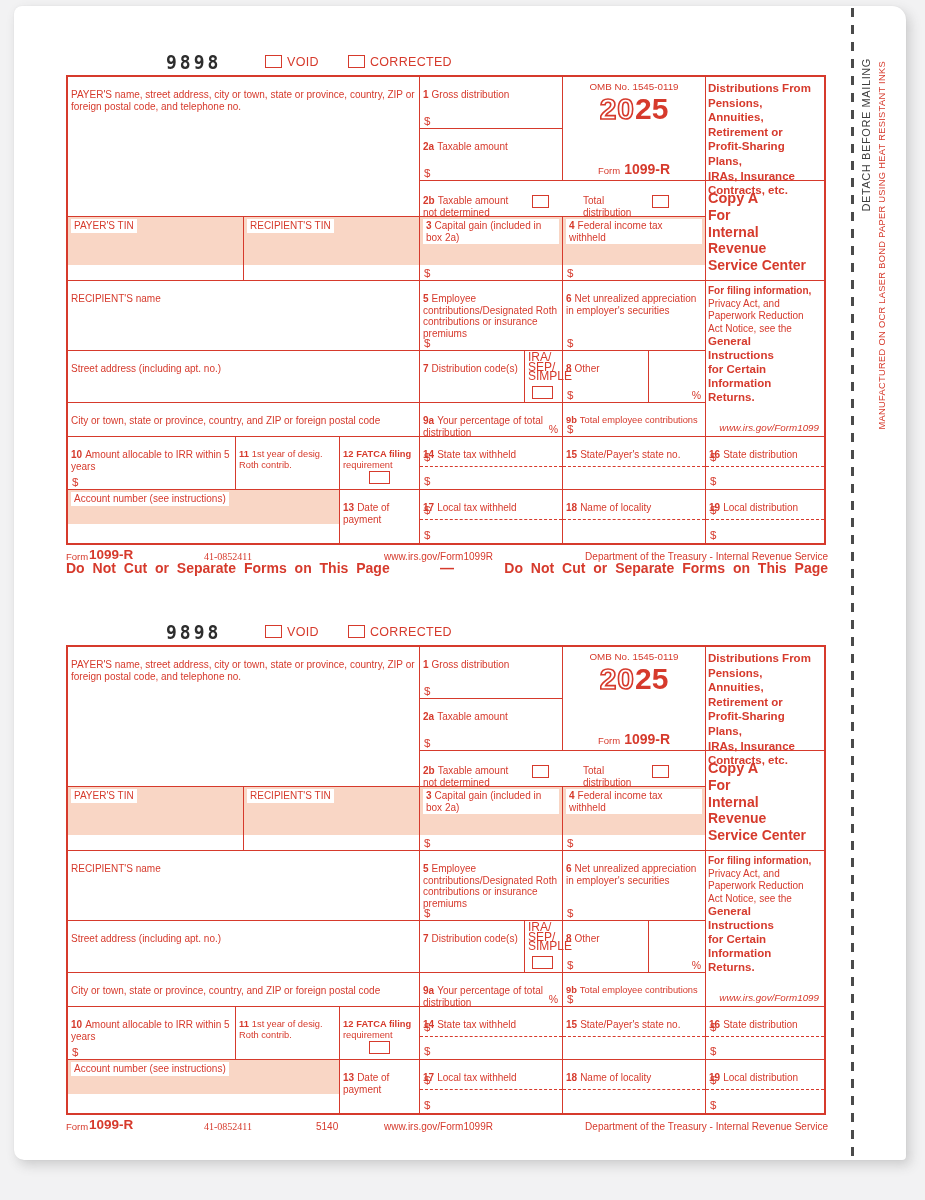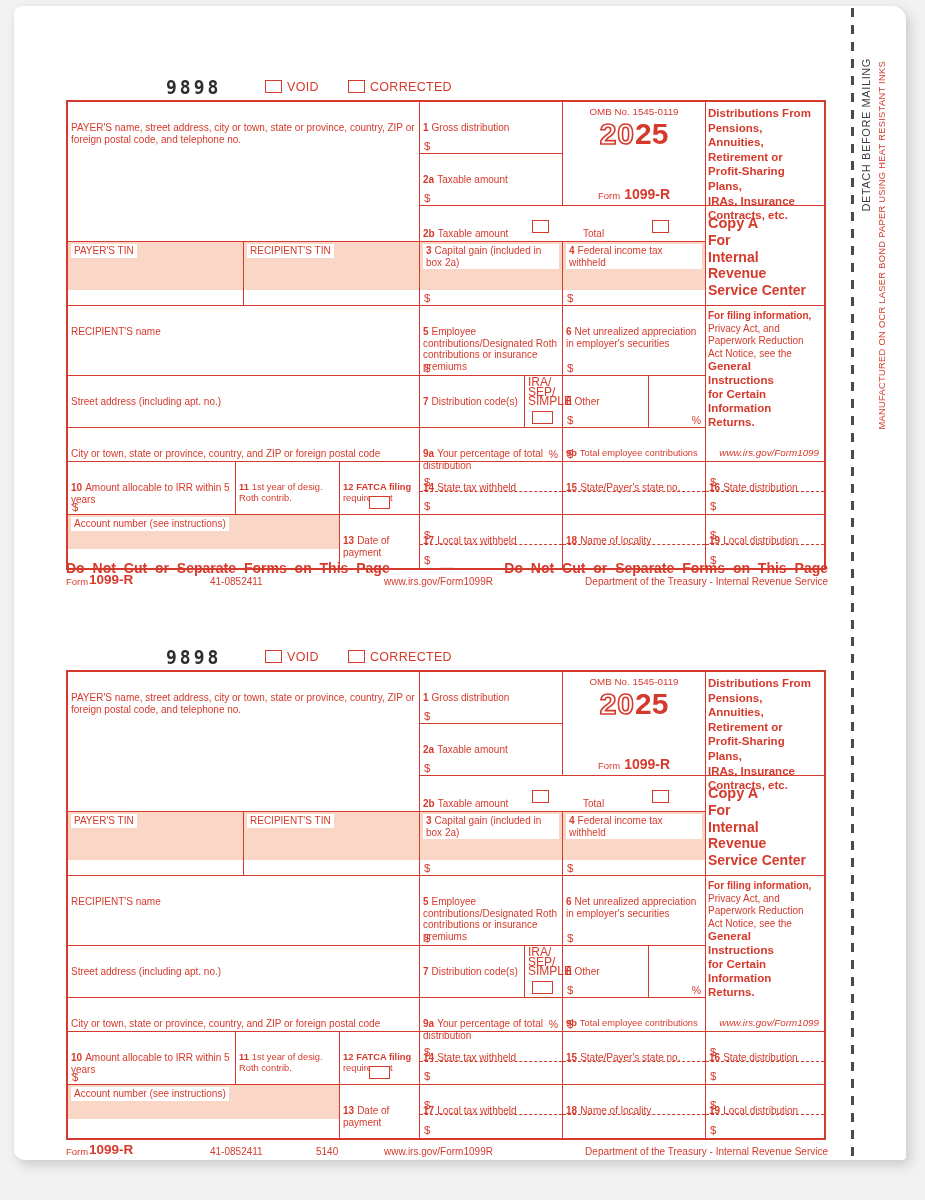--- a/index.html
+++ b/index.html
@@ -14,32 +14,32 @@
   .perforation{position:absolute;left:851px;top:8px;width:3px;height:1150px;
     background:repeating-linear-gradient(to bottom,#4a4a4a 0 9px,transparent 9px 17px);}
   .v-text{position:absolute;writing-mode:vertical-rl;transform:rotate(180deg);white-space:nowrap;}
   .detach{left:860px;top:58px;color:#3d3d3d;font-size:11px;letter-spacing:.6px;}
   .manu{left:877px;top:61px;color:var(--red);font-size:9.3px;letter-spacing:.3px;}
 
   
   .copy{position:absolute;left:66px;width:762px;}
   .copy-1{top:52px;} .copy-2{top:622px;}
 
-  .form-header{position:relative;height:23px;margin-top:25px;}
+  .form-header{position:relative;height:23px;}
   .ocr-code{position:absolute;left:100px;top:0px;color:#2d2d2d;font-family:"DejaVu Sans Mono",monospace;
             font-size:18px;letter-spacing:3px;font-weight:bold;transform:scaleY(1.05);}
   .hdr-check{position:absolute;top:3px;font-size:12.5px;color:var(--red);letter-spacing:.3px;}
   .hdr-void{left:199px;} .hdr-corrected{left:282px;}
   .cb{display:inline-block;width:17px;height:13px;border:1.6px solid var(--red);background:#fff;vertical-align:-2px;}
   .hdr-check .cb{margin-right:5px;}
 
   .form-box{position:relative;width:760px;height:470px;border:2px solid var(--red);background:#fff;}
   .cell{position:absolute;font-size:10px;line-height:11.5px;}
   .br{border-right:1.5px solid var(--red);} .bb{border-bottom:1.5px solid var(--red);}
-  .lbl{padding:20px 3px 0 3px;}
+  .lbl{padding:12px 3px 0 3px;}
   .num{font-weight:bold;margin-right:3px;}
   .dollar{position:absolute;left:4px;bottom:1px;font-size:11.5px;}
   .pct-br{position:absolute;right:4px;bottom:1px;font-size:10.5px;}
   .pink{background:var(--pink);}
   .patch{position:absolute;top:2px;left:3px;background:#fff;padding:1px 3px;max-width:96%;}
   .white-strip{position:absolute;left:0;right:0;bottom:0;height:15px;background:#fff;}
   .white-strip .dollar{bottom:1px;}
   .dash{position:absolute;left:0;right:0;border-top:1.3px dashed var(--red);}
   .d-top{position:absolute;top:15px;left:4px;font-size:11.5px;}
   .d-bot{position:absolute;bottom:2px;left:4px;font-size:11.5px;}
@@ -65,21 +65,21 @@
 
   
   .small-lbl{font-size:9.3px;line-height:10.5px;}
   .ira-lbl{font-size:12px;line-height:9.6px;padding:2px 0 0 3px;}
   .cb-abs{position:absolute;}
 
   .form-footer{position:relative;height:20px;font-size:10px;}
   .form-footer .ff{position:absolute;bottom:3px;}
   .ff-formword{left:0;font-size:9.5px;bottom:4px;}
   .ff-formno{left:23px;font-size:13.5px;font-weight:bold;bottom:2px;}
-  .ff-cat{left:144px;}
+  .ff-cat{left:138px;font-family:Liberation Serif, serif;}
   .ff-batch{left:228px;margin-left:22px;}
   .ff-url{left:318px;}
   .ff-dept{right:0;margin-top:47px;}
 
   .cutbar{position:absolute;left:66px;top:560px;width:762px;display:flex;justify-content:space-between;
           font-weight:bold;font-size:14px;color:var(--red);word-spacing:4px;text-align:right;}
 </style>
 </head>
 <body>
 

